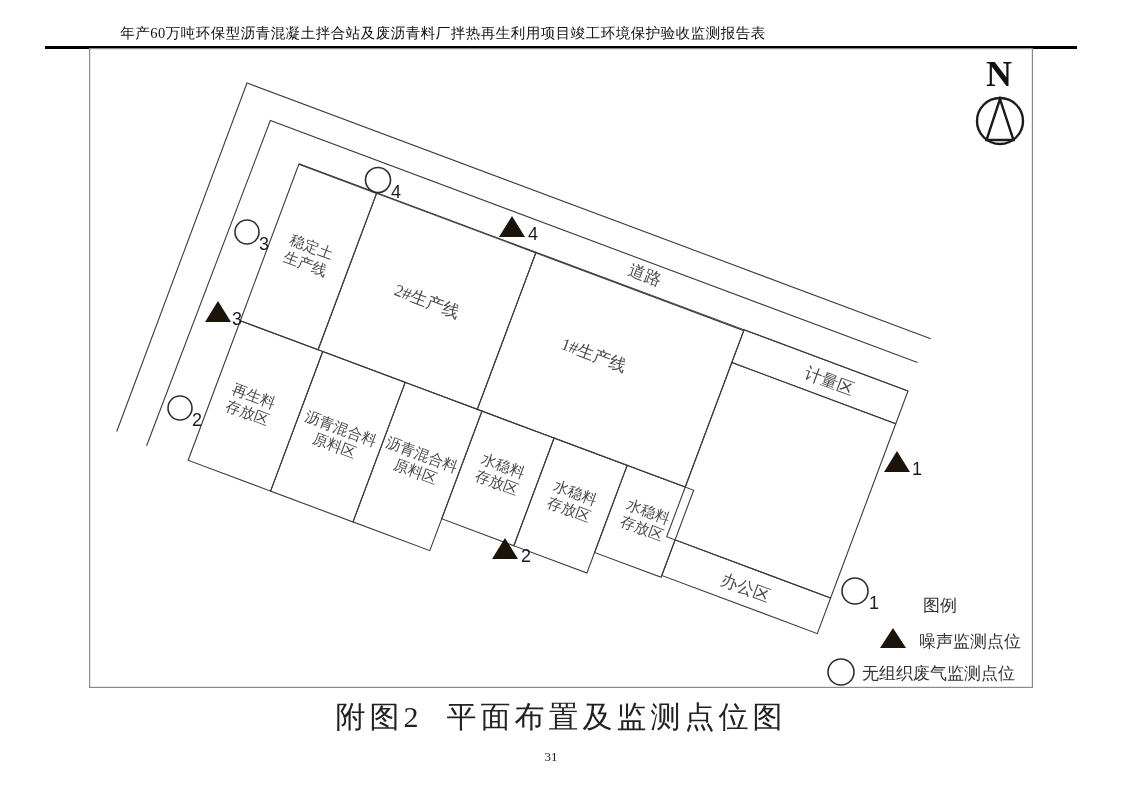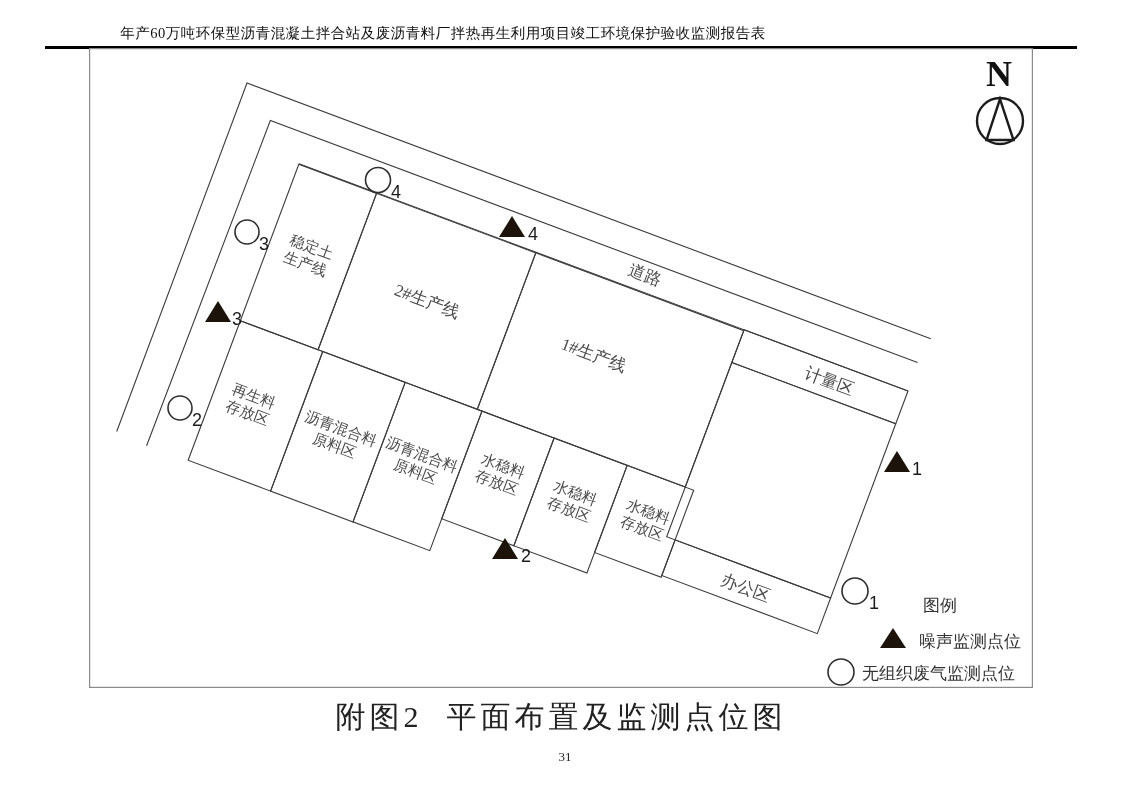--- a/index.html
+++ b/index.html
@@ -14,21 +14,21 @@
   .header-rule{
     position:absolute;top:46px;left:45px;width:1032px;height:3px;background:#000;
   }
   .figure-svg{position:absolute;top:48px;left:89px;}
   .caption{
     position:absolute;top:697px;left:0;width:1122px;text-align:center;
     font-size:30px;letter-spacing:4px;color:#222;font-weight:500;
   }
   .caption .fig-no{margin-right:24px;}
   .page-num{
-    position:absolute;top:749px;left:14px;width:1102px;text-align:center;
+    position:absolute;top:749px;left:0;width:1102px;text-align:center;
     font-size:13px;color:#222;
   }
   
   .frame{fill:none;stroke:#8a8a8a;stroke-width:1.2;}
   .bnd{fill:none;stroke:#3c3c3c;stroke-width:1.1;}
   .blk{fill:none;stroke:#3c3c3c;stroke-width:1.1;}
   .plab{fill:#4a4a4a;font-family:"Liberation Serif",serif;text-anchor:middle;font-size:15px;}
   .plab-lg{font-size:17px;}
   .mnum{fill:#1c1c1c;font-family:"Liberation Sans",sans-serif;font-size:18px;}
   .tri{fill:#1c140a;stroke:none;}

